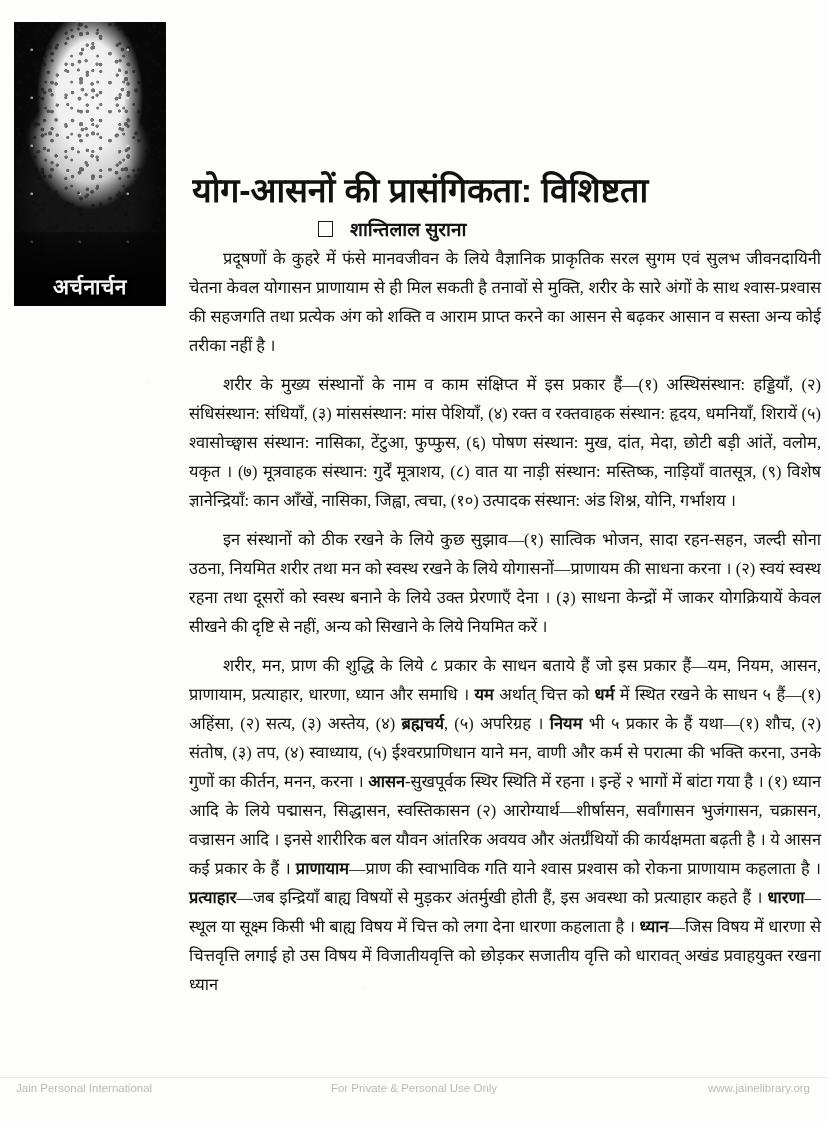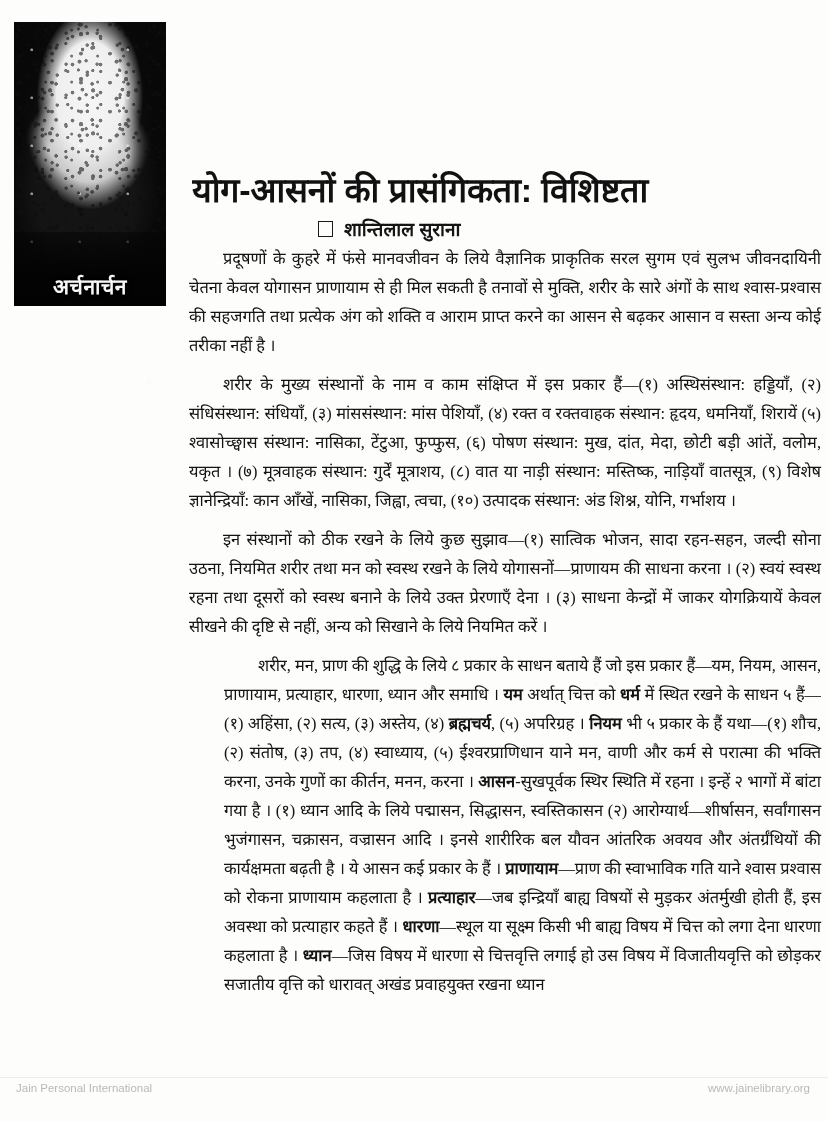--- a/index.html
+++ b/index.html
@@ -106,21 +106,21 @@
     white-space: nowrap;
     overflow: hidden;
   }
 
   .byline {
     position: absolute;
     left: 318px;
     top: 216px;
     display: flex;
     align-items: center;
-    gap: 11px;
+    gap: 17px;
     font-family: "Liberation Sans", "DejaVu Sans", sans-serif;
     font-weight: bold;
     font-size: 19px;
     color: #141414;
   }
   .byline .sq {
     display: inline-block;
     width: 13px;
     height: 14px;
     border: 1.6px solid #1a1a1a;
@@ -138,21 +138,21 @@
     font-size: 16.4px;
     line-height: 29px;
     color: #131313;
     text-align: justify;
     text-justify: inter-word;
   }
   .body p {
     margin: 0 0 10px 0;
     text-indent: 34px;
   }
-  .body p:last-child { margin-bottom: 0; margin-left: 35px; }
+  .body p:last-child { margin-bottom: 0; }
   .body b { font-weight: bold; }
 
   
   .footer {
     position: absolute;
     left: 0;
     right: 0;
     bottom: 22px;
     height: 18px;
     font-family: "Liberation Sans", "DejaVu Sans", sans-serif;
@@ -192,16 +192,17 @@
   <div class="body">
     <p>प्रदूषणों के कुहरे में फंसे मानवजीवन के लिये वैज्ञानिक प्राकृतिक सरल सुगम एवं सुलभ जीवनदायिनी चेतना केवल योगासन प्राणायाम से ही मिल सकती है तनावों से मुक्ति, शरीर के सारे अंगों के साथ श्वास-प्रश्वास की सहजगति तथा प्रत्येक अंग को शक्ति व आराम प्राप्त करने का आसन से बढ़कर आसान व सस्ता अन्य कोई तरीका नहीं है ।</p>
     <p>शरीर के मुख्य संस्थानों के नाम व काम संक्षिप्त में इस प्रकार हैं—(१) अस्थिसंस्थान: हड्डियाँ, (२) संधिसंस्थान: संधियाँ, (३) मांससंस्थान: मांस पेशियाँ, (४) रक्त व रक्तवाहक संस्थान: हृदय, धमनियाँ, शिरायें (५) श्वासोच्छ्वास संस्थान: नासिका, टेंटुआ, फुप्फुस, (६) पोषण संस्थान: मुख, दांत, मेदा, छोटी बड़ी आंतें, वलोम, यकृत । (७) मूत्रवाहक संस्थान: गुर्दें मूत्राशय, (८) वात या नाड़ी संस्थान: मस्तिष्क, नाड़ियाँ वातसूत्र, (९) विशेष ज्ञानेन्द्रियाँ: कान आँखें, नासिका, जिह्वा, त्वचा, (१०) उत्पादक संस्थान: अंड शिश्न, योनि, गर्भाशय ।</p>
     <p>इन संस्थानों को ठीक रखने के लिये कुछ सुझाव—(१) सात्विक भोजन, सादा रहन-सहन, जल्दी सोना उठना, नियमित शरीर तथा मन को स्वस्थ रखने के लिये योगासनों—प्राणायम की साधना करना । (२) स्वयं स्वस्थ रहना तथा दूसरों को स्वस्थ बनाने के लिये उक्त प्रेरणाएँ देना । (३) साधना केन्द्रों में जाकर योगक्रियायें केवल सीखने की दृष्टि से नहीं, अन्य को सिखाने के लिये नियमित करें ।</p>
     <p>शरीर, मन, प्राण की शुद्धि के लिये ८ प्रकार के साधन बताये हैं जो इस प्रकार हैं—यम, नियम, आसन, प्राणायाम, प्रत्याहार, धारणा, ध्यान और समाधि । <b>यम</b> अर्थात् चित्त को <b>धर्म</b> में स्थित रखने के साधन ५ हैं—(१) अहिंसा, (२) सत्य, (३) अस्तेय, (४) <b>ब्रह्मचर्य</b>, (५) अपरिग्रह । <b>नियम</b> भी ५ प्रकार के हैं यथा—(१) शौच, (२) संतोष, (३) तप, (४) स्वाध्याय, (५) ईश्वरप्राणिधान याने मन, वाणी और कर्म से परात्मा की भक्ति करना, उनके गुणों का कीर्तन, मनन, करना । <b>आसन</b>-सुखपूर्वक स्थिर स्थिति में रहना । इन्हें २ भागों में बांटा गया है । (१) ध्यान आदि के लिये पद्मासन, सिद्धासन, स्वस्तिकासन (२) आरोग्यार्थ—शीर्षासन, सर्वांगासन भुजंगासन, चक्रासन, वज्रासन आदि । इनसे शारीरिक बल यौवन आंतरिक अवयव और अंतर्ग्रंथियों की कार्यक्षमता बढ़ती है । ये आसन कई प्रकार के हैं । <b>प्राणायाम</b>—प्राण की स्वाभाविक गति याने श्वास प्रश्वास को रोकना प्राणायाम कहलाता है । <b>प्रत्याहार</b>—जब इन्द्रियाँ बाह्य विषयों से मुड़कर अंतर्मुखी होती हैं, इस अवस्था को प्रत्याहार कहते हैं । <b>धारणा</b>—स्थूल या सूक्ष्म किसी भी बाह्य विषय में चित्त को लगा देना धारणा कहलाता है । <b>ध्यान</b>—जिस विषय में धारणा से चित्तवृत्ति लगाई हो उस विषय में विजातीयवृत्ति को छोड़कर सजातीय वृत्ति को धारावत् अखंड प्रवाहयुक्त रखना ध्यान</p>
   </div>
 
   <div class="footer-rule"></div>
   <div class="footer">
     <span class="f-left">Jain Personal International</span>
+    <span class="f-mid">For Private &amp; Personal Use Only</span>
     <span class="f-right">www.jainelibrary.org</span>
   </div>
 
 </div>
 
 </body></html>

